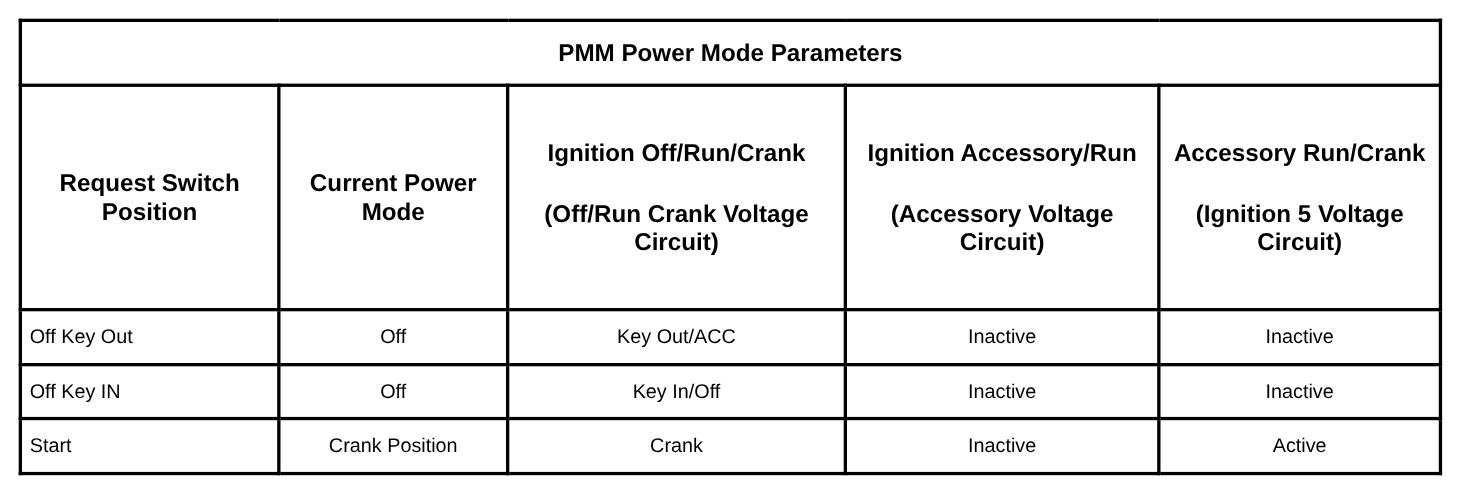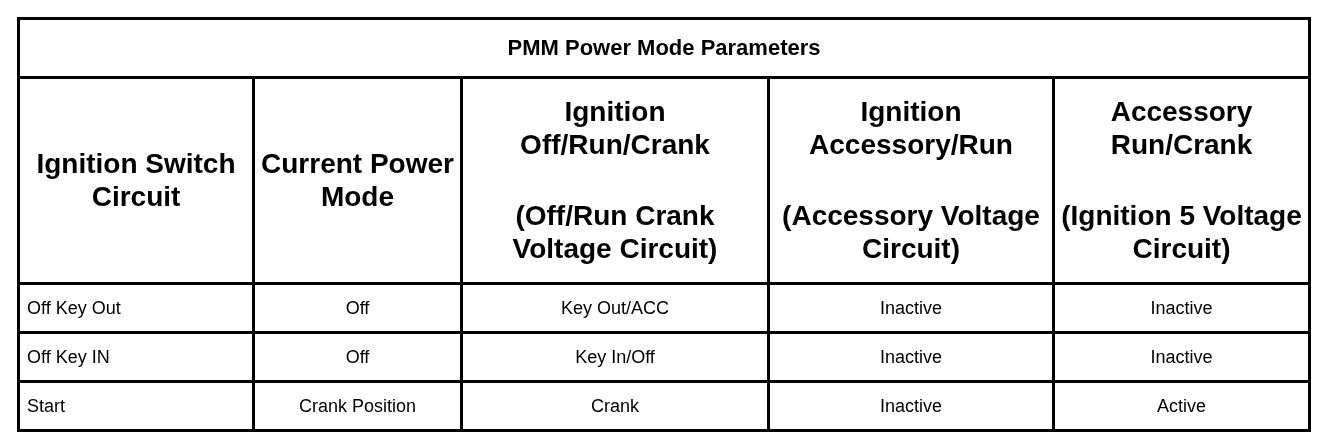--- a/index.html
+++ b/index.html
@@ -49,21 +49,21 @@
     text-align: center;
     font-weight: bold;
     font-size: 23px;
     height: 49px;
   }
 
   
   tr.header-row th {
     text-align: center;
     font-weight: bold;
-    font-size: 28px;
+    font-size: 22px;
     height: 168px;
     line-height: 1.18;
   }
   tr.header-row th .hdr-main { display: block; }
   tr.header-row th .hdr-sub  { display: block; margin-top: 1.35em; }
   tr.header-row th.hdr-simple .hdr-main { display: block; }
 
   
   tr.data-row td {
     height: 41px;
@@ -95,21 +95,21 @@
       <col class="c4">
       <col class="c5">
     </colgroup>
     <tbody>
       <tr>
         <td class="title-cell" colspan="5">PMM Power Mode Parameters</td>
       </tr>
 
       <tr class="header-row">
         <th class="hdr-simple">
-          <span class="hdr-main">Ignition Switch Circuit</span>
+          <span class="hdr-main">Request Switch Position</span>
         </th>
         <th class="hdr-simple">
           <span class="hdr-main">Current Power Mode</span>
         </th>
         <th>
           <span class="hdr-main">Ignition Off/Run/Crank</span>
           <span class="hdr-sub">(Off/Run Crank Voltage Circuit)</span>
         </th>
         <th>
           <span class="hdr-main">Ignition Accessory/Run</span>

